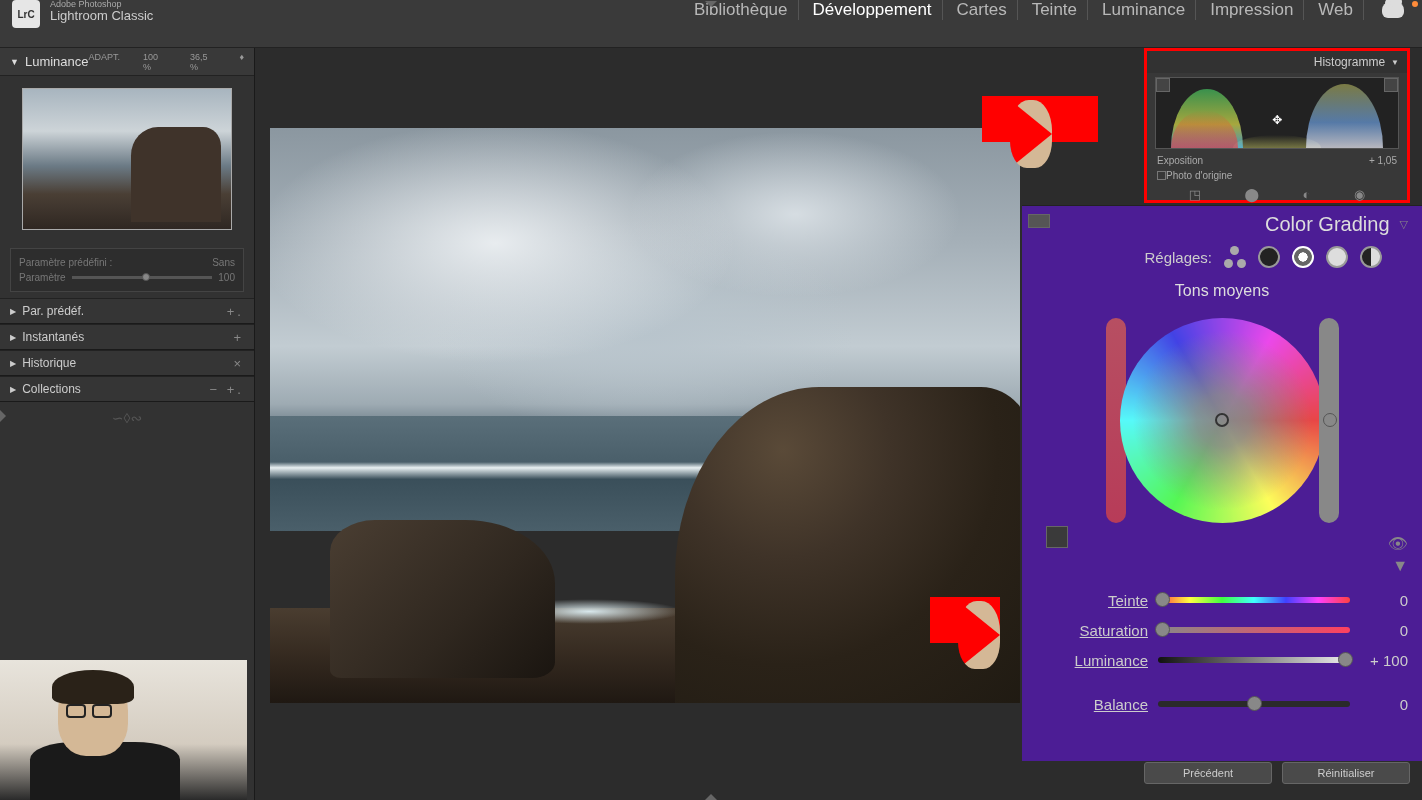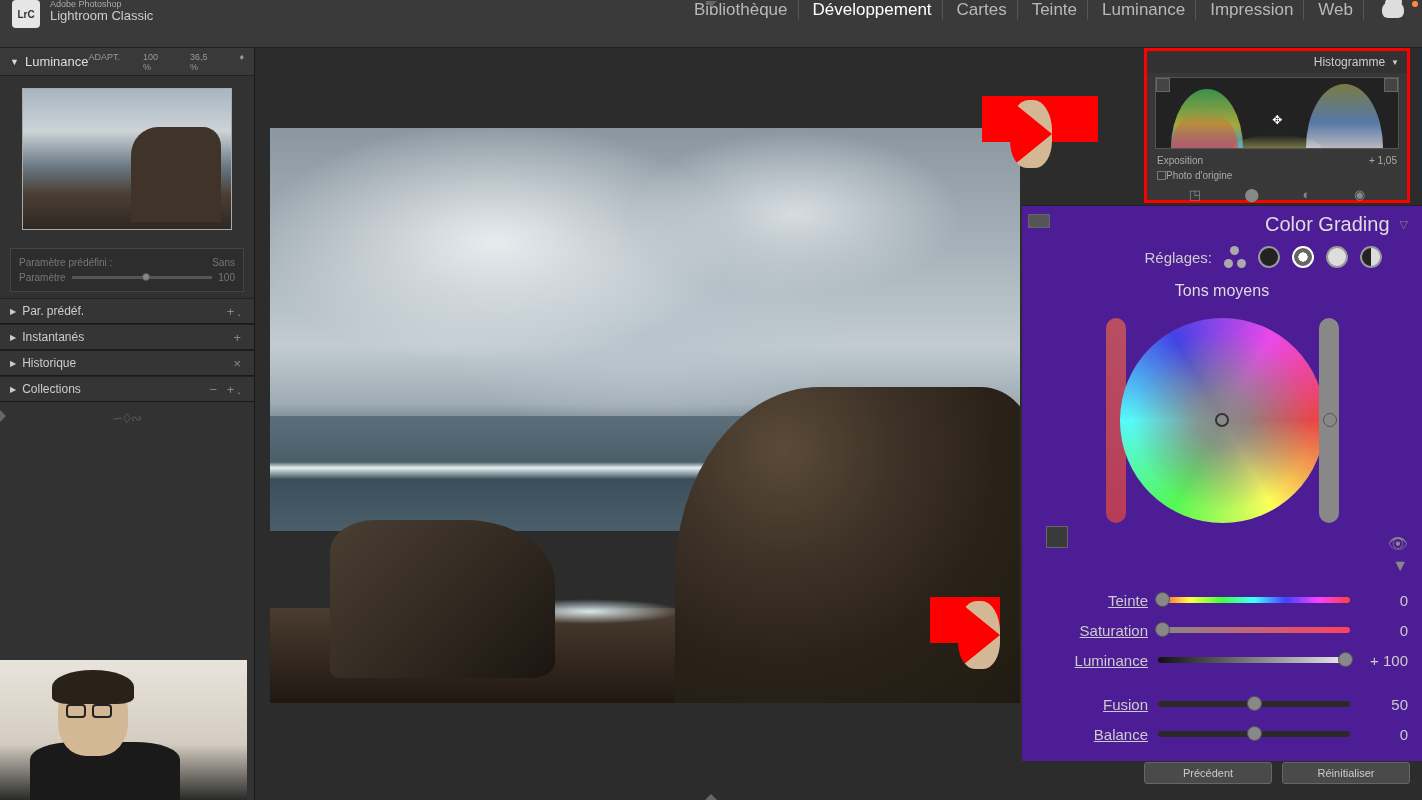--- a/index.html
+++ b/index.html
@@ -299,27 +299,20 @@
     </div>
     <div class="srow">
       <span class="lbl">Luminance</span>
       <span class="track lum">
           <span class="knob" style="left:calc(100% - 12px);"></span>
         </span>
       <span class="val">+ 100</span>
     </div>
     <div class="sep"></div>
     <div class="srow">
-      <span class="lbl">Fusion</span>
-      <span class="track plain">
-          <span class="knob" style="left:calc(50% - 7px);"></span>
-        </span>
-      <span class="val">50</span>
-    </div>
-    <div class="srow">
       <span class="lbl">Balance</span>
       <span class="track plain">
           <span class="knob" style="left:calc(50% - 7px);"></span>
         </span>
       <span class="val">0</span>
     </div>
   </div>
 </div>
 
 <div class="btns">

